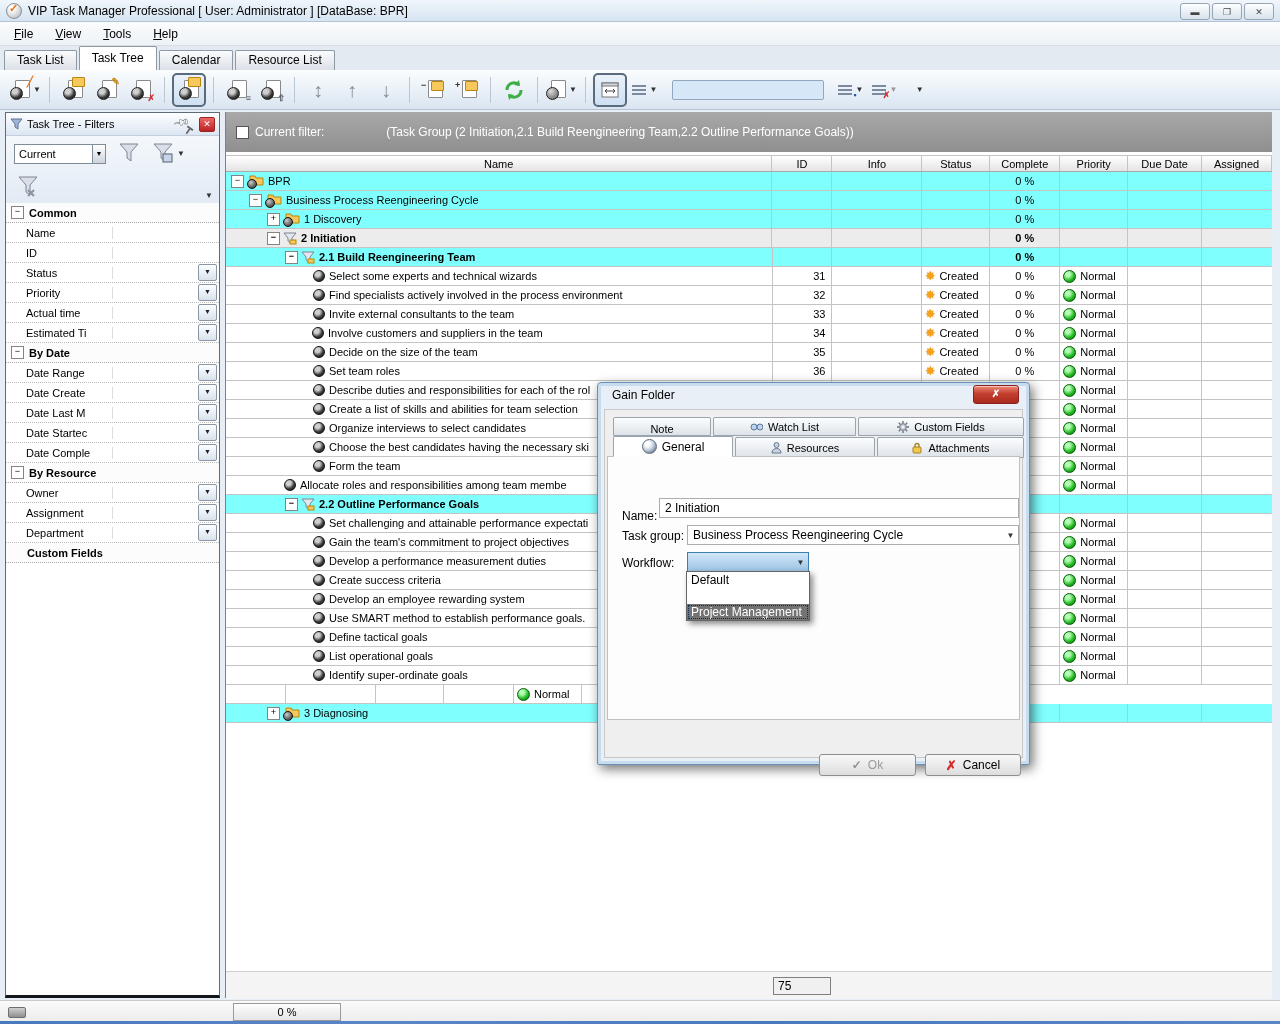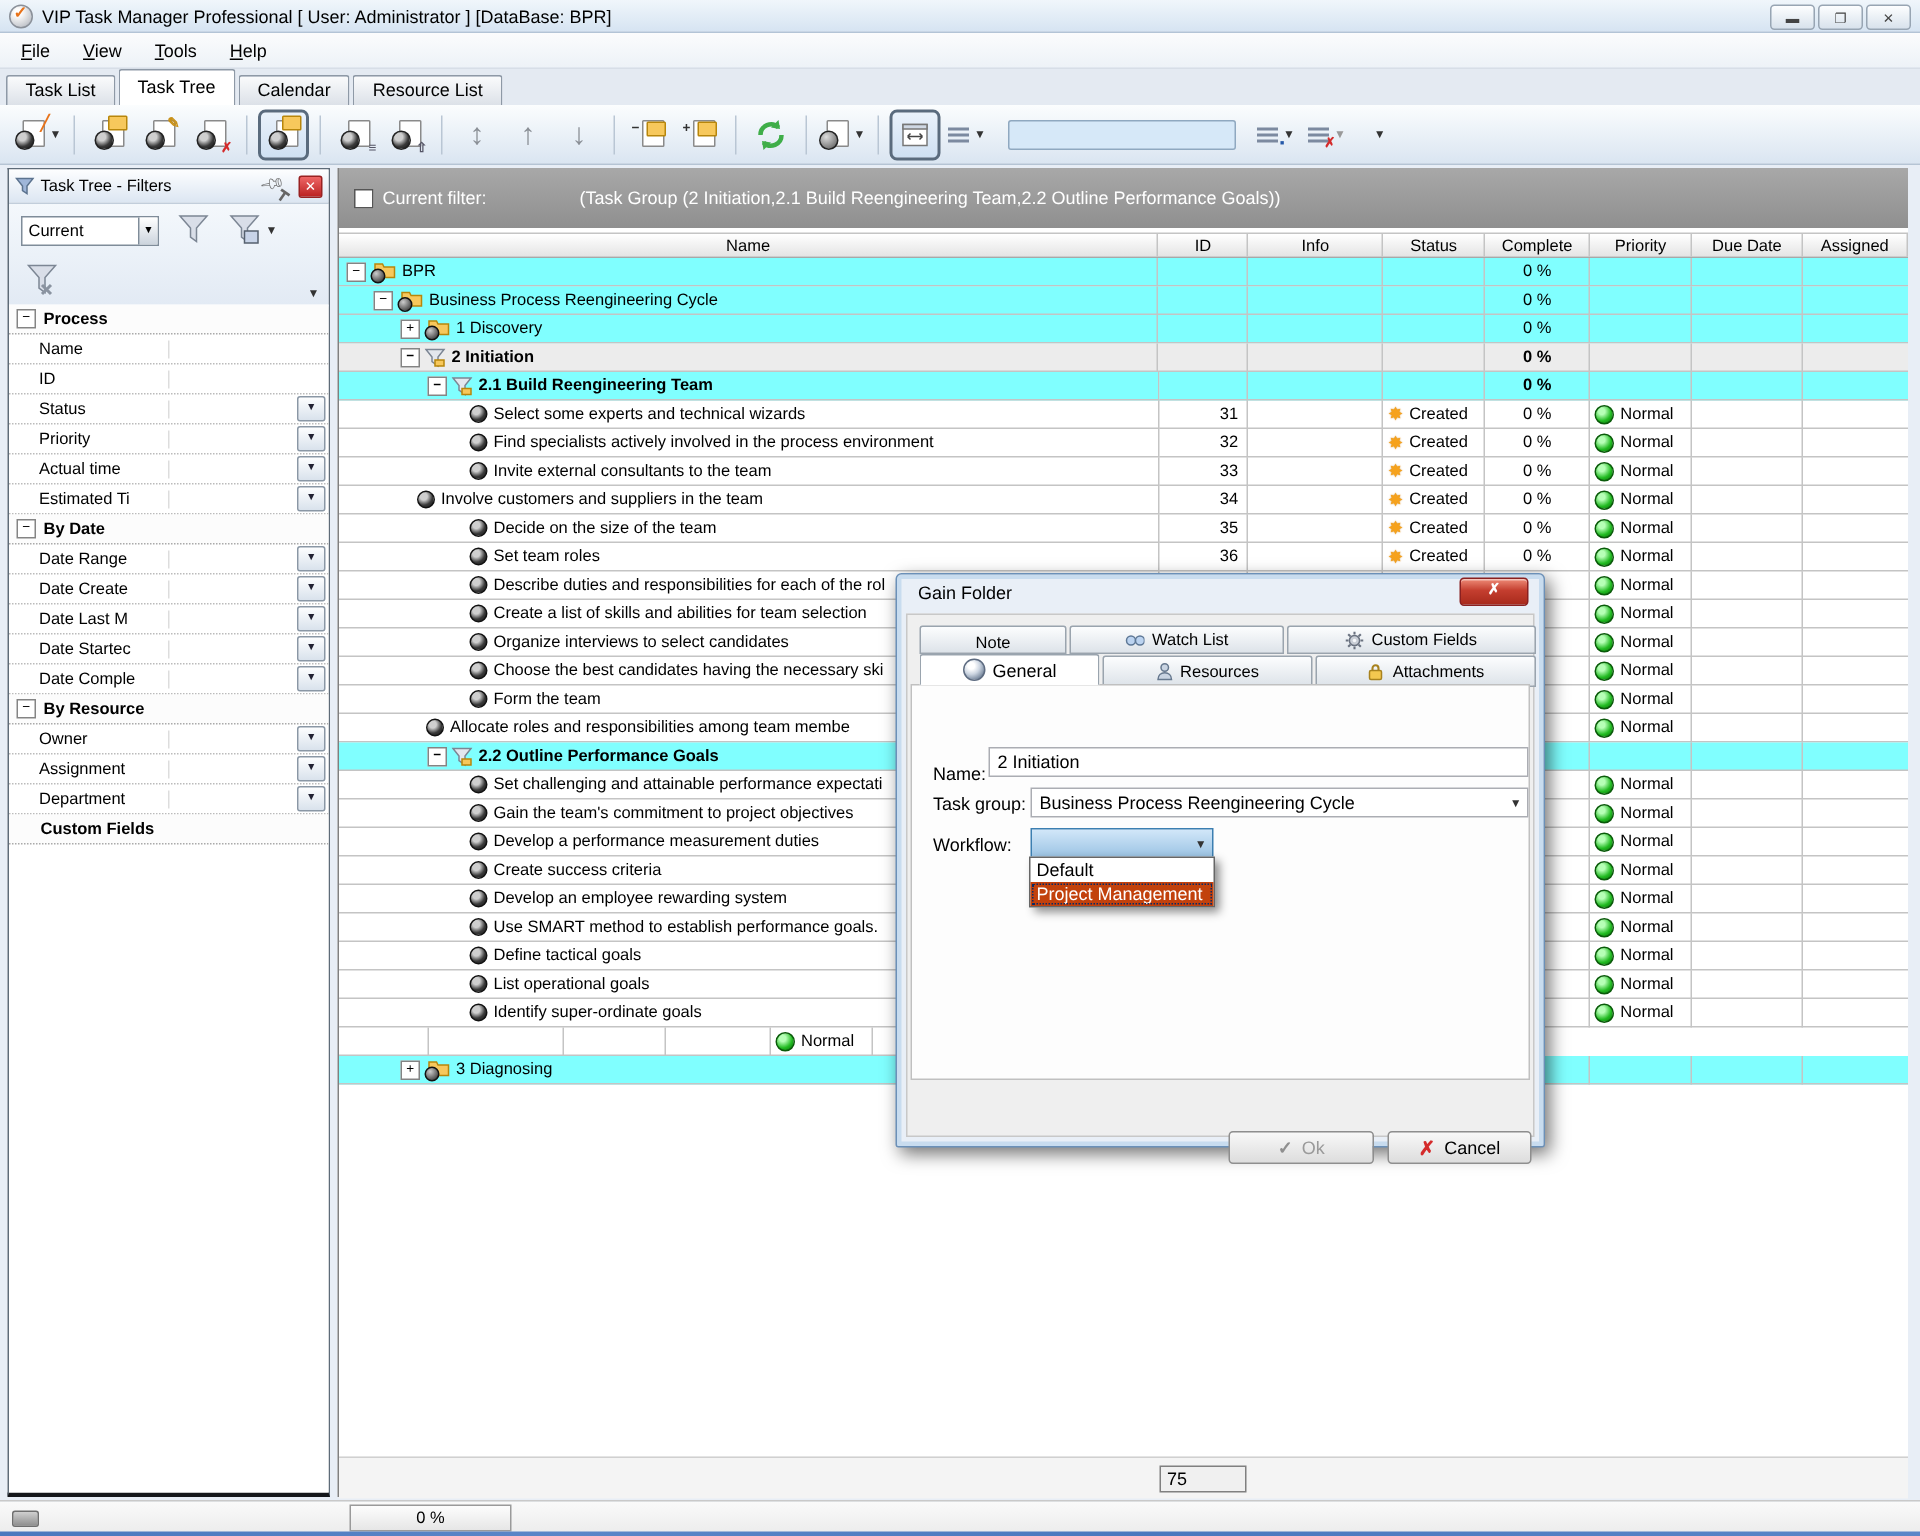--- a/index.html
+++ b/index.html
@@ -137,21 +137,21 @@
   .dtab.active{background:#FFFFFF;border-bottom:1px solid #fff;z-index:3;font-size:12px;}
   #dlg-content{position:absolute;left:2px;top:46px;right:2px;height:264px;background:#FDFDFD;border:1px solid #C0C0C0;box-sizing:border-box;}
   .dlbl{position:absolute;font-size:12px;}
   .dinput{position:absolute;background:#fff;border:1px solid #ABADB3;font-size:12px;
     display:flex;align-items:center;padding-left:5px;box-sizing:border-box;}
   .dcombo-arrow{margin-left:auto;width:15px;height:100%;display:flex;align-items:center;justify-content:center;font-size:8px;color:#333;}
   #wf-combo{background:linear-gradient(#D2E7F9,#9CC4E4);border:1px solid #3C7FB1;}
   #wf-list{position:absolute;left:81px;top:157px;width:122px;background:#fff;border:1px solid #666;
     box-shadow:3px 3px 6px rgba(0,0,0,.45);z-index:5;}
   .wf-item{height:16px;line-height:16px;font-size:12px;padding-left:4px;}
-  .wf-item.selhi{background:#c2410c;color:#fff;outline:1px dotted #0A2A66;outline-offset:-2px;}
+  .wf-item.selhi{background:#737373;color:#fff;outline:1px dotted #0A2A66;outline-offset:-2px;margin-top:16px;}
   .dbtn{position:absolute;top:344px;height:22px;border:1px solid #8E8E8E;border-radius:3px;
     background:linear-gradient(#F8F8F8,#DDDDDD);display:flex;align-items:center;justify-content:center;
     font-size:12px;gap:6px;box-sizing:border-box;}
   #btn-ok{left:214px;width:97px;color:#9a9a9a;}
   #btn-ok .glyph{color:#8f8f8f;font-weight:bold;}
   #btn-cancel{left:320px;width:96px;}
   #btn-cancel .glyph{color:#D42B2B;font-weight:bold;font-size:13px;}
   .sphere{width:13px;height:13px;border-radius:50%;
     background:radial-gradient(circle at 35% 30%,#fff 0 18%,#cdd6e2 45%,#7e8ea3 75%,#4d5b70);border:1px solid #5d6b80;}
 </style>
@@ -340,21 +340,21 @@
         <svg width="24" height="24" viewBox="0 0 24 24">
           <path d="M3 3h18L14 11v10l-4-3v-7z" fill="#D9DEE8" stroke="#7C8694"></path>
           <path d="M12 16l6 6M18 16l-6 6" stroke="#8A93A0" stroke-width="2"></path>
           </svg>
       </span>
       <span id="fp-more">▼</span>
     </div>
     <div id="fp-grid">
         <div class="fp-sec">
           <span class="box">−</span>
-          <span>Process</span>
+          <span>Common</span>
         </div>
         <div class="fp-row">
           <span class="lbl">Name</span>
           <span class="val"></span>
         </div>
         <div class="fp-row">
           <span class="lbl">ID</span>
           <span class="val"></span>
         </div>
         <div class="fp-row">
@@ -601,21 +601,21 @@
           </span>
     <span class="c" style="width:70px;justify-content:center;">0 %</span>
     <span class="c" style="width:68px;">
             <span class="ball"></span>
             <span>Normal</span>
           </span>
     <span class="c" style="width:74px;"></span>
     <span class="c" style="width:70px;border-right:none;"></span>
   </div>
         <div class="r ">
-    <span class="c" style="width:547px;padding-left:52px;">
+    <span class="c" style="width:547px;padding-left:86px;">
             <span class="ico">
   <span style="width:10px;height:10px;border-radius:50%;display:inline-block;background:radial-gradient(circle at 35% 30%,#cfcfcf 0 25%,#3a3a3a 60%,#111);border:1px solid #111;"></span>
             </span>
             <span>Involve customers and suppliers in the team</span>
           </span>
     <span class="c idcell" style="width:60px;">34</span>
     <span class="c" style="width:90px;"></span>
     <span class="c" style="width:68px;">
             <span class="star">✸</span>
             <span>Created</span>

